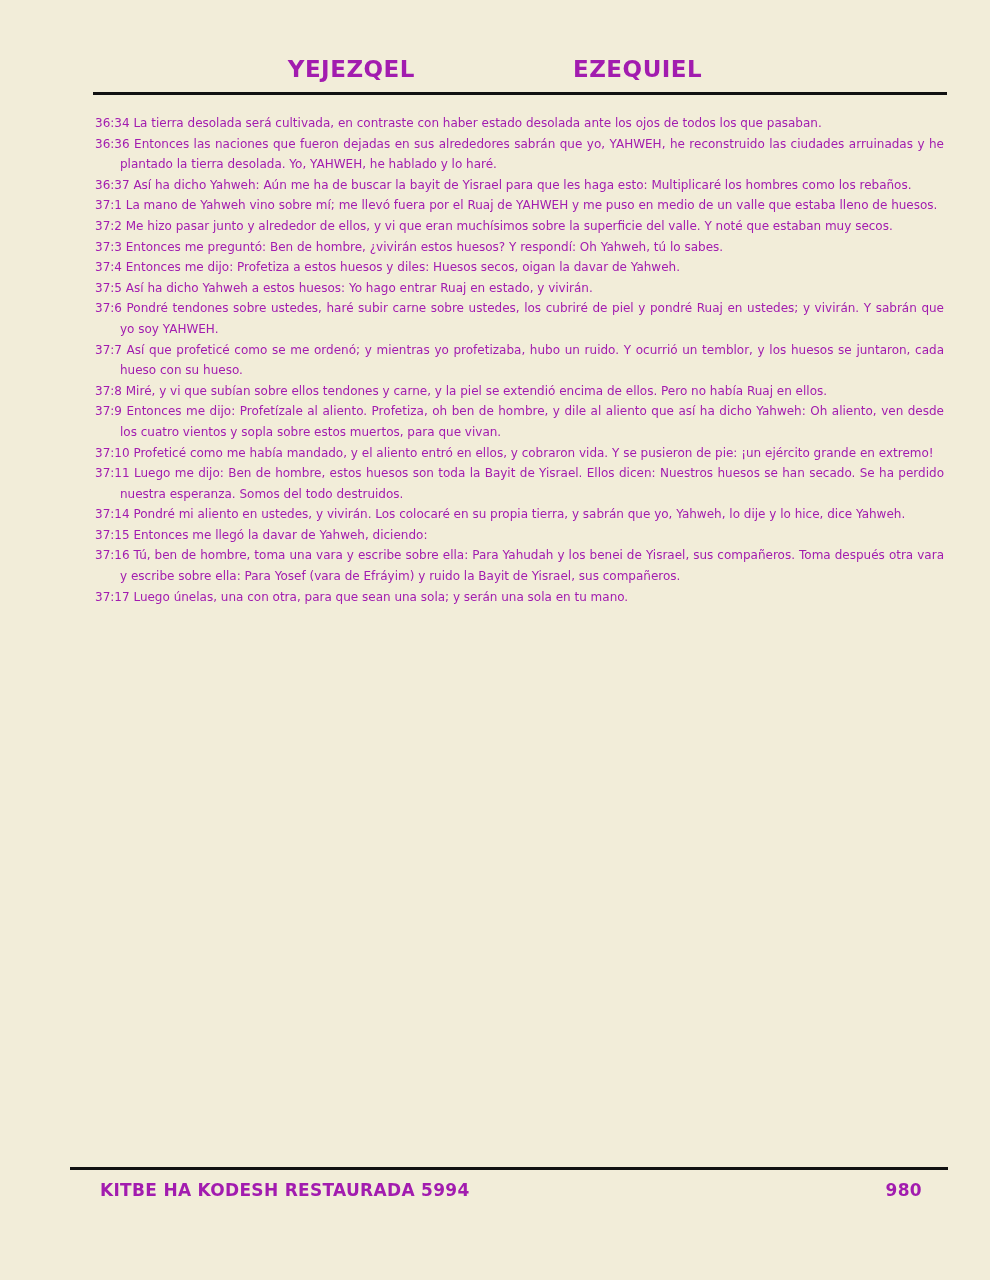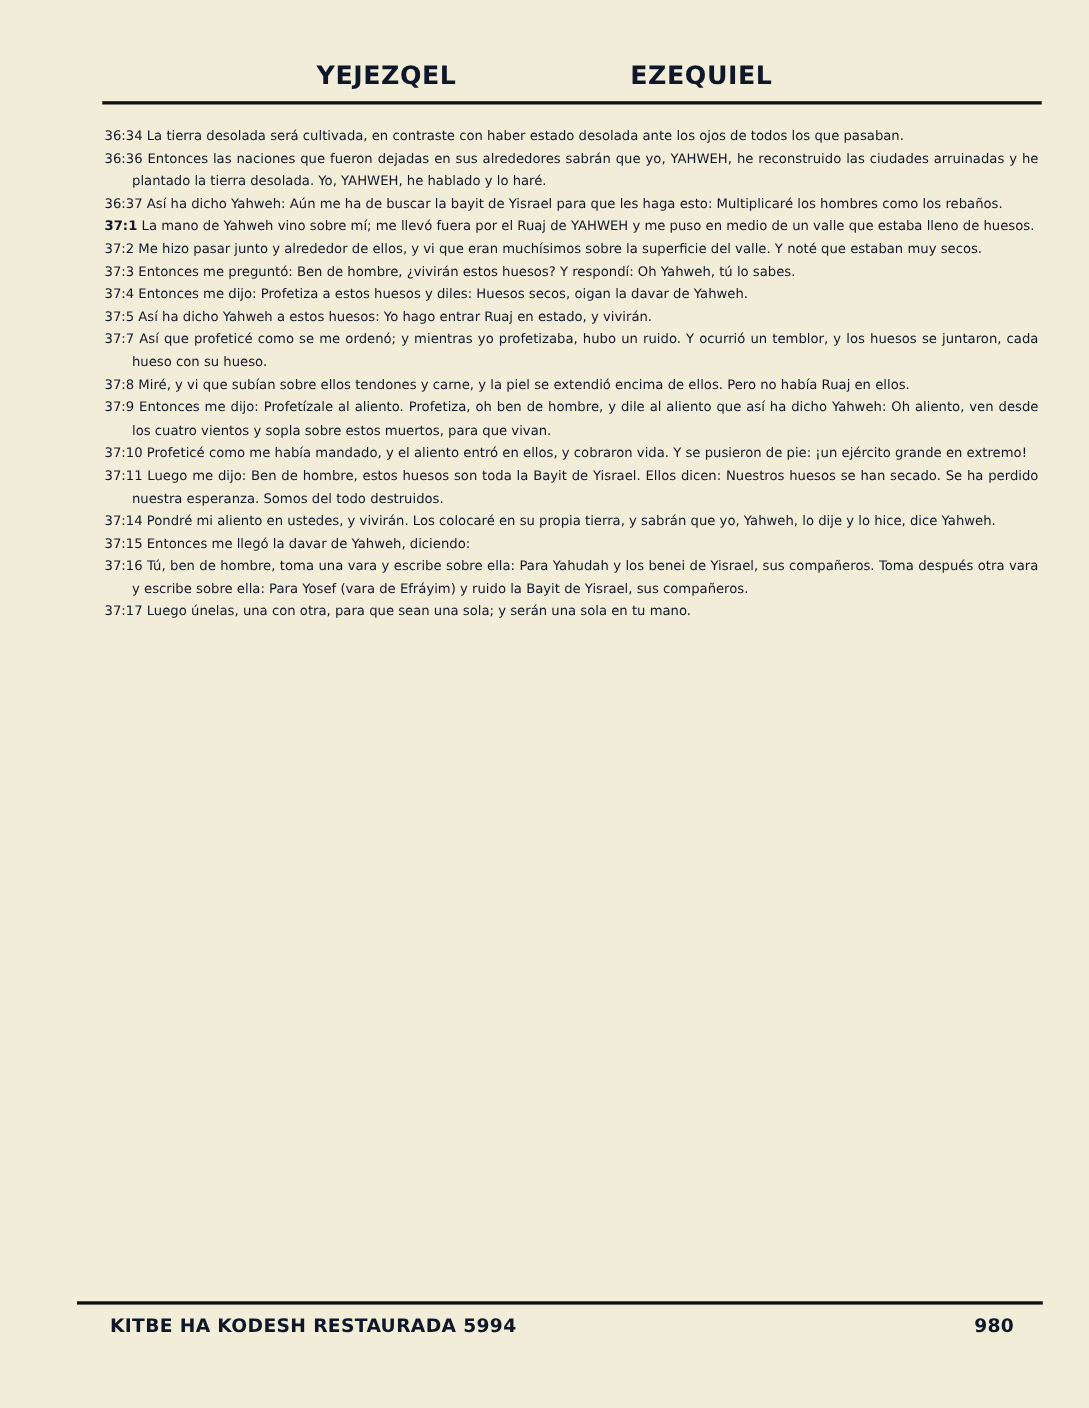--- a/index.html
+++ b/index.html
@@ -6,21 +6,21 @@
     margin: 0;
     padding: 0;
     background: #e8e3cf;
   }
   .page {
     position: relative;
     width: 990px;
     height: 1280px;
     margin: 0 auto;
     background: #f2edd9;
-    color: #0f172a;
+    color: #a21caf;
     font-family: "DejaVu Sans", "Liberation Sans", sans-serif;
     overflow: hidden;
   }
   .header {
     padding-top: 56px;
     display: flex;
     justify-content: center;
     gap: 158px;
   }
   .header .title {
@@ -38,26 +38,26 @@
     font-size: 12px;
     line-height: 20.6px;
   }
   .verse {
     margin: 0;
     text-align: justify;
     padding-left: 25px;
     text-indent: -25px;
   }
   .vnum { font-weight: normal; }
-  .vnum.bold { font-weight: bold; }
+  .vnum.bold { font-weight: normal; }
   .footer {
     position: absolute;
     left: 0;
     right: 0;
-    bottom: 64px;
+    bottom: 80px;
   }
   .footer-rule {
     height: 3px;
     background: #111;
     margin: 0 42px 0 70px;
   }
   .footer-row {
     display: flex;
     justify-content: space-between;
     padding: 10px 68px 0 100px;
@@ -89,20 +89,21 @@
     <p class="verse"><span class="vnum bold">37:1</span><span class="vtext"> La mano de Yahweh vino sobre mí; me llevó fuera por el Ruaj de YAHWEH y me puso en medio de un valle que estaba lleno de huesos.</span></p>
 
     <p class="verse"><span class="vnum">37:2</span><span class="vtext"> Me hizo pasar junto y alrededor de ellos, y vi que eran muchísimos sobre la superficie del valle. Y noté que estaban muy secos.</span></p>
 
     <p class="verse"><span class="vnum">37:3</span><span class="vtext"> Entonces me preguntó: Ben de hombre, ¿vivirán estos huesos? Y respondí: Oh Yahweh, tú lo sabes.</span></p>
 
     <p class="verse"><span class="vnum">37:4</span><span class="vtext"> Entonces me dijo: Profetiza a estos huesos y diles: Huesos secos, oigan la davar de Yahweh.</span></p>
 
     <p class="verse"><span class="vnum">37:5</span><span class="vtext"> Así ha dicho Yahweh a estos huesos: Yo hago entrar Ruaj en estado, y vivirán.</span></p>
 
+    <p class="verse"><span class="vnum">37:6</span><span class="vtext"> Pondré tendones sobre ustedes, haré subir carne sobre ustedes, los cubriré de piel y pondré Ruaj en ustedes; y vivirán. Y sabrán que yo soy YAHWEH.</span></p>
 
     <p class="verse"><span class="vnum">37:7</span><span class="vtext"> Así que profeticé como se me ordenó; y mientras yo profetizaba, hubo un ruido. Y ocurrió un temblor, y los huesos se juntaron, cada hueso con su hueso.</span></p>
 
     <p class="verse"><span class="vnum">37:8</span><span class="vtext"> Miré, y vi que subían sobre ellos tendones y carne, y la piel se extendió encima de ellos. Pero no había Ruaj en ellos.</span></p>
 
     <p class="verse"><span class="vnum">37:9</span><span class="vtext"> Entonces me dijo: Profetízale al aliento. Profetiza, oh ben de hombre, y dile al aliento que así ha dicho Yahweh: Oh aliento, ven desde los cuatro vientos y sopla sobre estos muertos, para que vivan.</span></p>
 
     <p class="verse"><span class="vnum">37:10</span><span class="vtext"> Profeticé como me había mandado, y el aliento entró en ellos, y cobraron vida. Y se pusieron de pie: ¡un ejército grande en extremo!</span></p>
 
     <p class="verse"><span class="vnum">37:11</span><span class="vtext"> Luego me dijo: Ben de hombre, estos huesos son toda la Bayit de Yisrael. Ellos dicen: Nuestros huesos se han secado. Se ha perdido nuestra esperanza. Somos del todo destruidos.</span></p>

